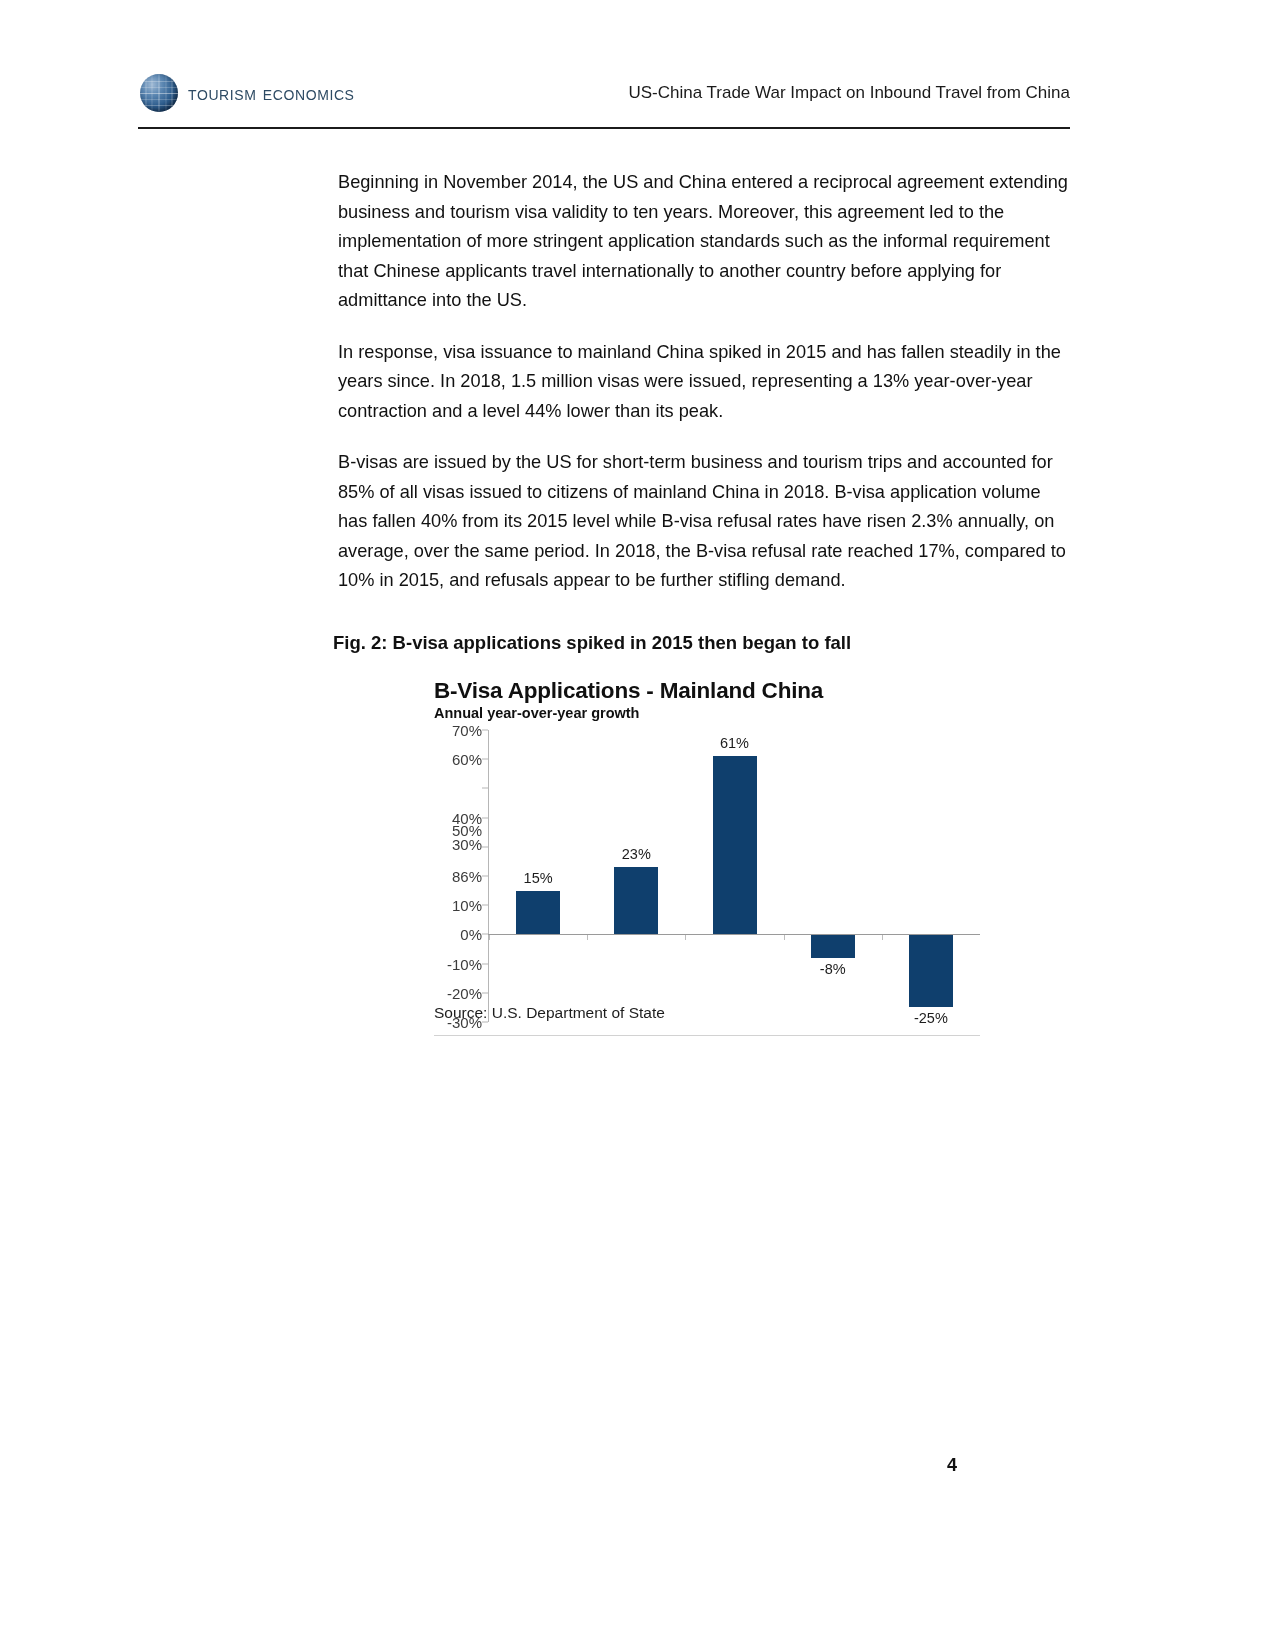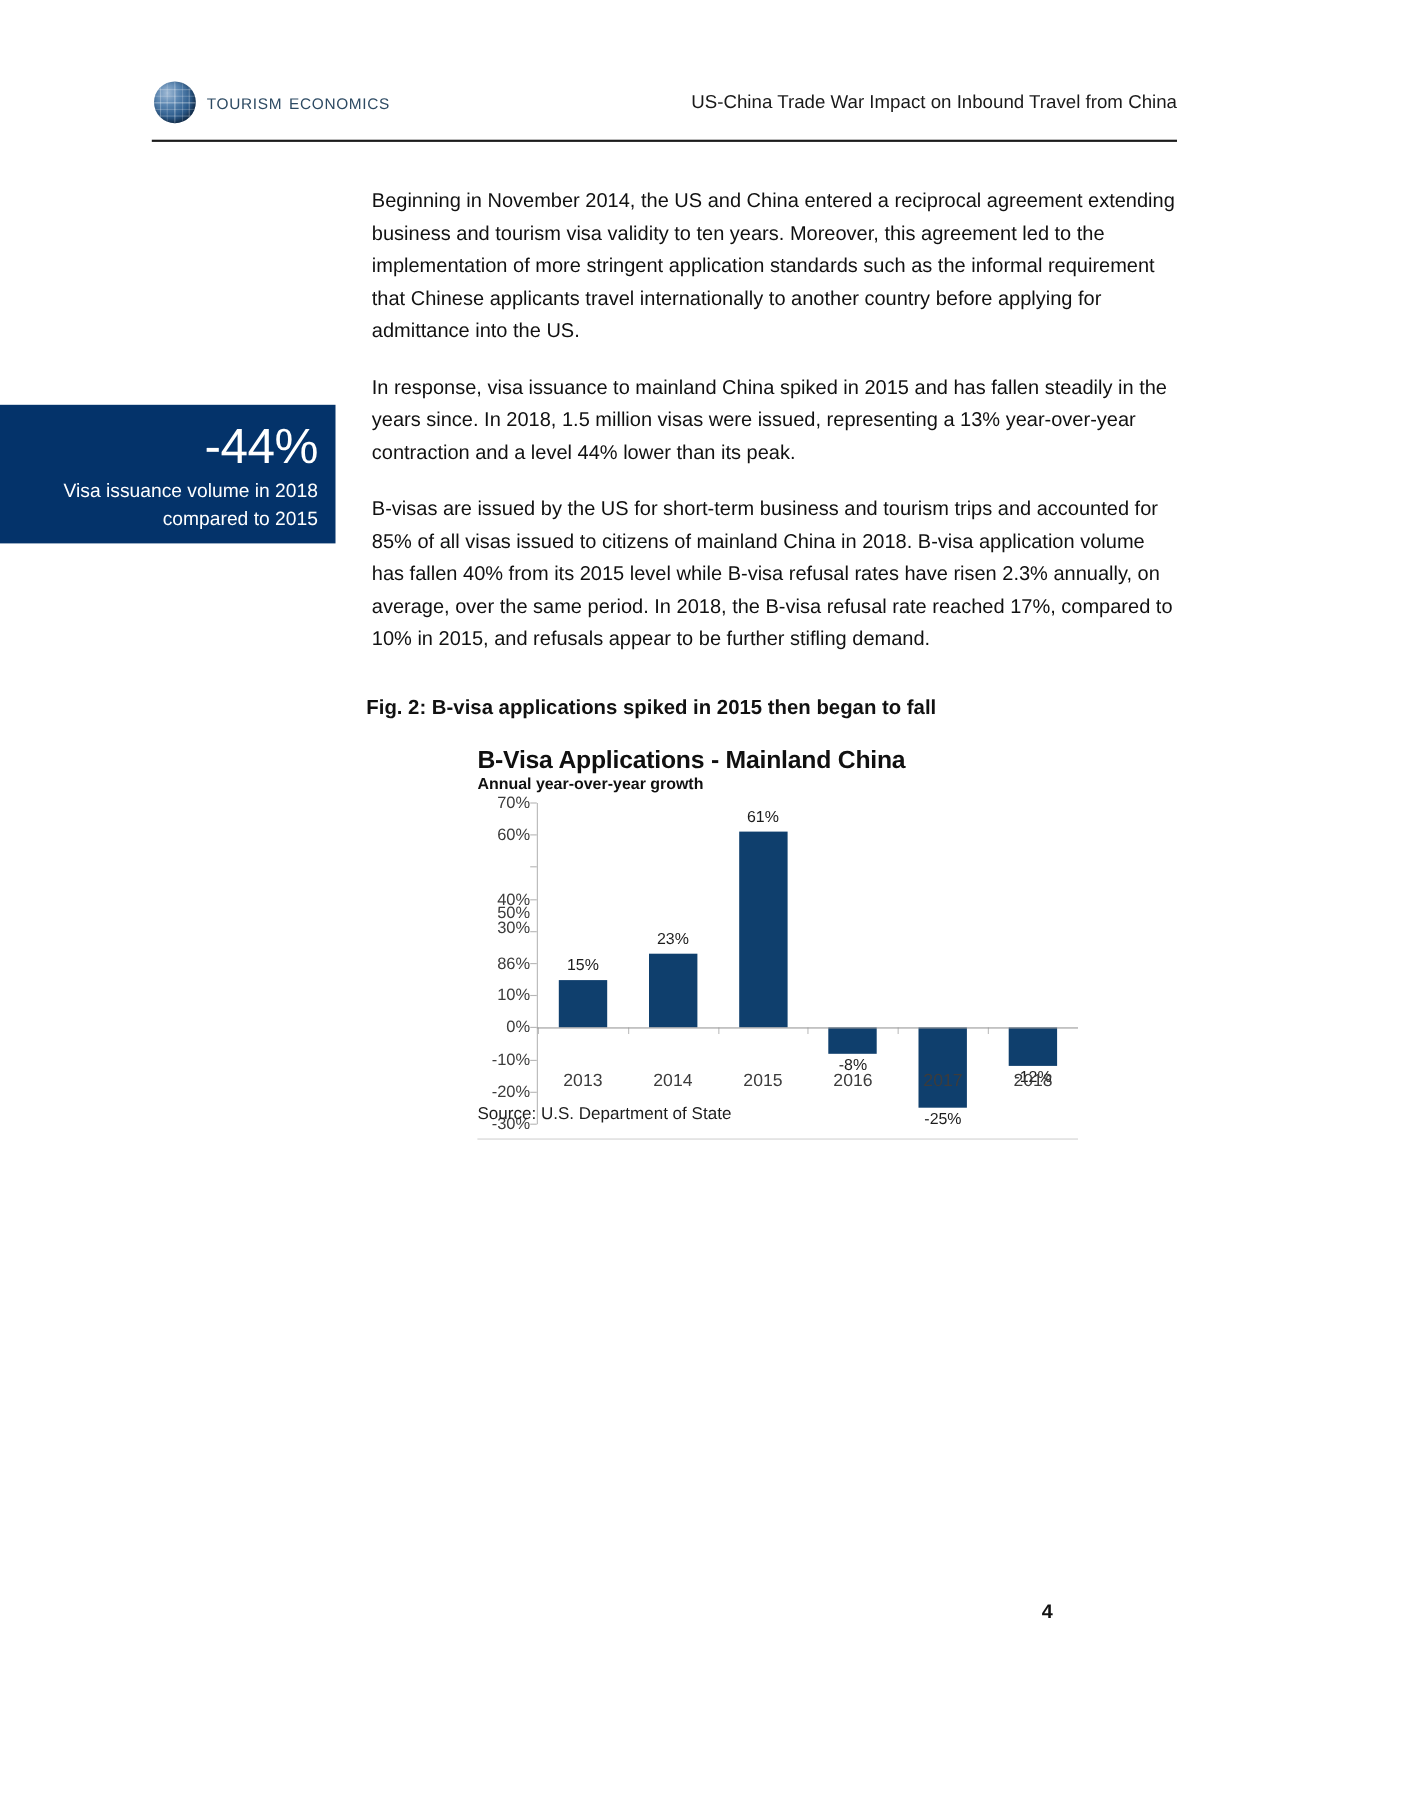--- a/index.html
+++ b/index.html
@@ -304,24 +304,20 @@
 
   <div class="header">
     <div class="logo-wrap">
       <div class="globe"></div>
       <div class="logo-text">Tourism Economics</div>
     </div>
     <div class="header-title">US-China Trade War Impact on Inbound Travel from China</div>
   </div>
   <div class="header-rule"></div>
 
-  <div class="pullbox">
-    <div class="pullbox-stat">-44%</div>
-    <div class="pullbox-caption">Visa issuance volume in 2018 compared to 2015</div>
-  </div>
 
   <div class="content">
     <p class="para">Beginning in November 2014, the US and China entered a reciprocal agreement extending business and tourism visa validity to ten years. Moreover, this agreement led to the implementation of more stringent application standards such as the informal requirement that Chinese applicants travel internationally to another country before applying for admittance into the US.</p>
     <p class="para">In response, visa issuance to mainland China spiked in 2015 and has fallen steadily in the years since. In 2018, 1.5 million visas were issued, representing a 13% year-over-year contraction and a level 44% lower than its peak.</p>
     <p class="para">B-visas are issued by the US for short-term business and tourism trips and accounted for 85% of all visas issued to citizens of mainland China in 2018. B-visa application volume has fallen 40% from its 2015 level while B-visa refusal rates have risen 2.3% annually, on average, over the same period. In 2018, the B-visa refusal rate reached 17%, compared to 10% in 2015, and refusals appear to be further stifling demand.</p>
   </div>
 
   <div class="fig-caption">Fig. 2: B-visa applications spiked in 2015 then began to fall</div>
 
   <div class="chart-block">
@@ -362,47 +358,34 @@
           <div class="bar-slot">
             <div class="bar" style="background: rgb(15, 63, 109); height: 23.36px; top: 204.4px;"></div>
             <div class="bar-label" style="top: 230.76px;">-8%</div>
             <div class="minor-tick" style="left: 0px; top: 204.4px;"></div>
           </div>
           <div class="bar-slot">
             <div class="bar" style="background: rgb(15, 63, 109); height: 73px; top: 204.4px;"></div>
             <div class="bar-label" style="top: 280.4px;">-25%</div>
             <div class="minor-tick" style="left: 0px; top: 204.4px;"></div>
           </div>
-          <div class="bar-slot">
-            <div class="bar" style="background: rgb(15, 63, 109); height: 35.04px; top: 204.4px;"></div>
-            <div class="bar-label" style="top: 242.44px;">-12%</div>
-            <div class="minor-tick" style="left: 0px; top: 204.4px;"></div>
-          </div>
         </div>
       <div class="zero-line" style="top: 203.7px;"></div>
     <div class="tick-mark" style="top: 0px;"></div>
         <div class="tick-mark" style="top: 29.2px;"></div>
         <div class="tick-mark" style="top: 58.4px;"></div>
         <div class="tick-mark" style="top: 87.6px;"></div>
         <div class="tick-mark" style="top: 116.8px;"></div>
         <div class="tick-mark" style="top: 146px;"></div>
         <div class="tick-mark" style="top: 175.2px;"></div>
         <div class="tick-mark" style="top: 204.4px;"></div>
         <div class="tick-mark" style="top: 233.6px;"></div>
         <div class="tick-mark" style="top: 262.8px;"></div>
         <div class="tick-mark" style="top: 292px;"></div>
       </div>
 
-    <div class="x-axis-labels">
-        <div class="x-tick-label">2013</div>
-        <div class="x-tick-label">2014</div>
-        <div class="x-tick-label">2015</div>
-        <div class="x-tick-label">2016</div>
-        <div class="x-tick-label">2017</div>
-        <div class="x-tick-label">2018</div>
-      </div>
     <div class="chart-source">Source: U.S. Department of State</div>
     <div class="chart-bottom-rule"></div>
   </div>
 
   <div class="page-number">4</div>
 
 </div>
 
 </body></html>

